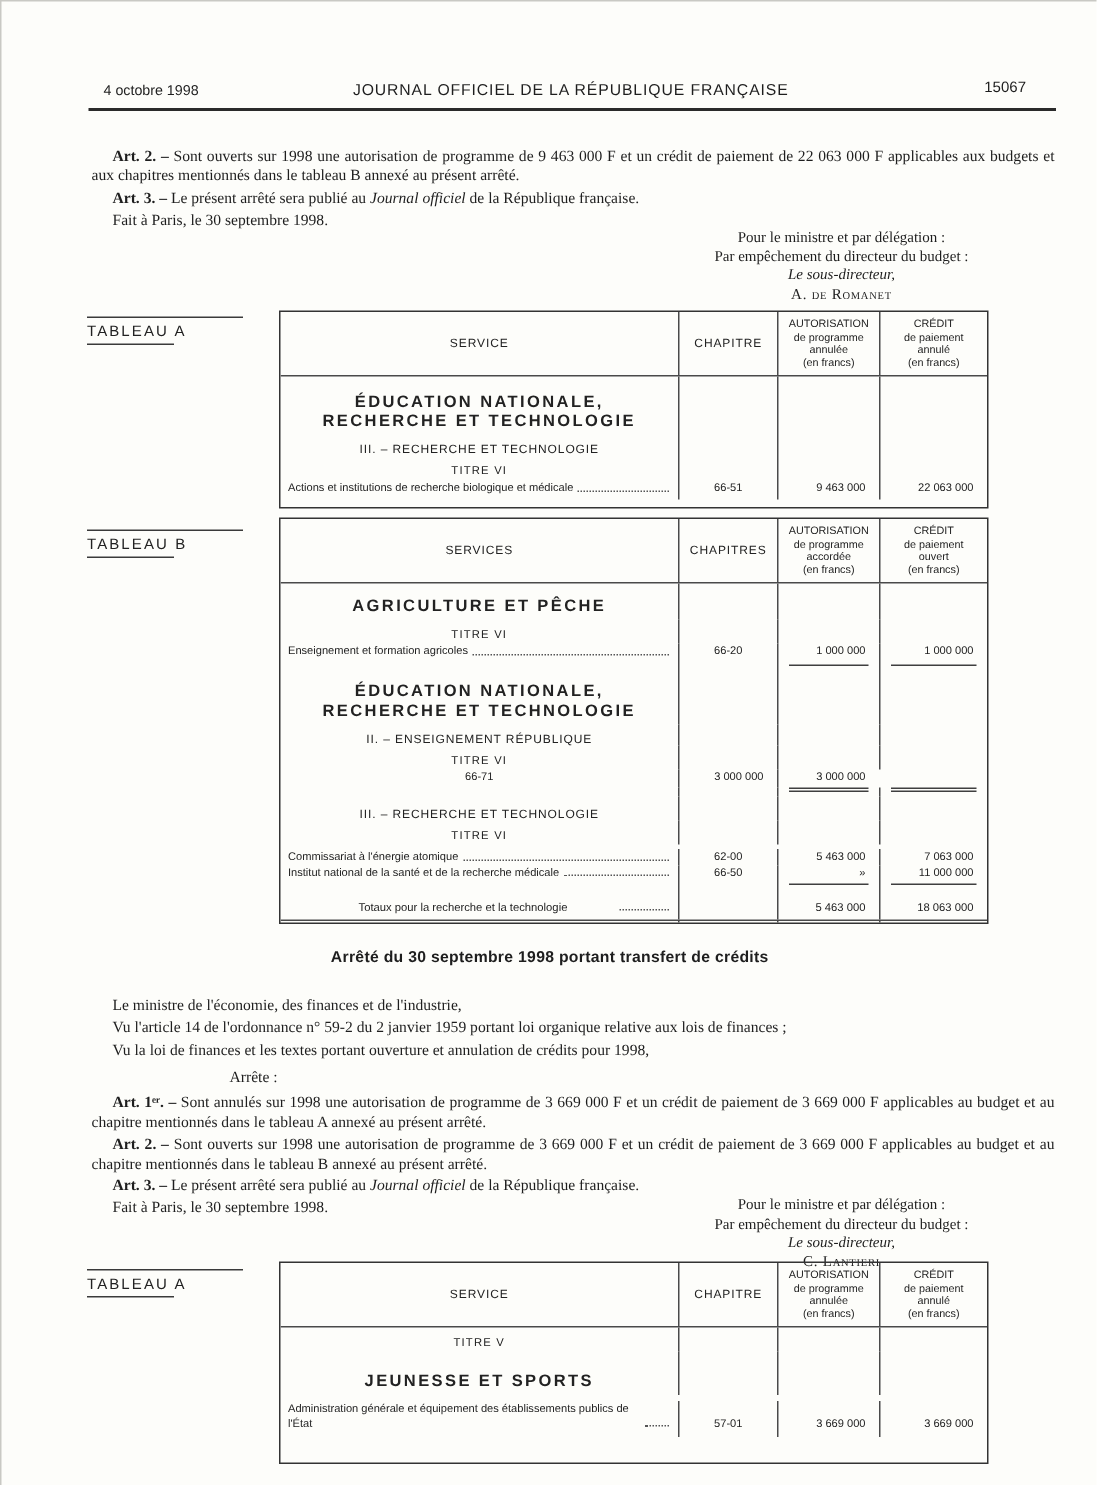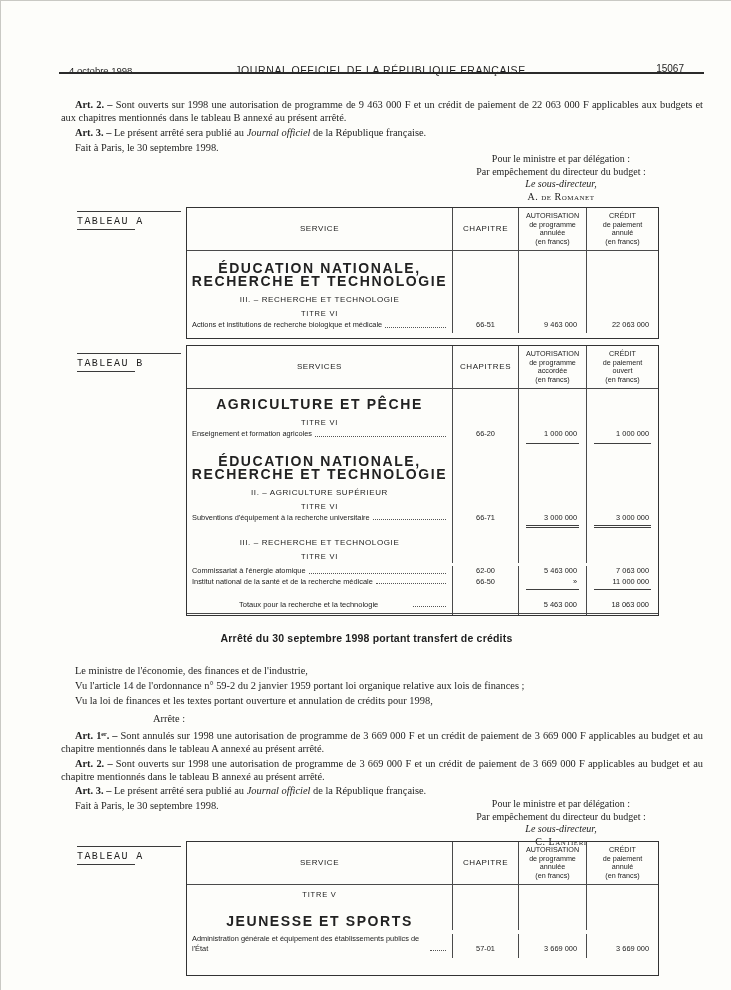--- a/index.html
+++ b/index.html
@@ -1,50 +1,50 @@
 <!DOCTYPE html>
 <html lang="fr"><head>
 <meta charset="utf-8">
 <style>
   html,body{margin:0;padding:0;background:#ffffff;}
   .page{position:relative;width:731px;height:990px;background:#fdfdfa;border:1px solid #c9c9c4;
         font-family:"Liberation Serif",serif;color:#1e1e1e;overflow:hidden;}
   
-  .masthead{position:absolute;top:60px;left:58px;right:30px;height:22px;
+  .masthead{position:absolute;top:50px;left:58px;right:30px;height:22px;
             font-family:"Liberation Sans",sans-serif;font-size:10px;}
   .mh-date{position:absolute;left:10px;top:4px;font-size:9.5px;}
   .mh-title{position:absolute;left:0;right:0;top:3px;text-align:center;letter-spacing:.6px;font-size:10.5px;}
   .mh-page{position:absolute;right:18px;top:2px;font-size:10px;}
   .mh-rule{position:absolute;top:71px;left:58px;width:645px;height:2px;background:#2a2a2a;}
   
   .textblock{position:absolute;left:60px;width:642px;font-size:10.4px;line-height:13px;text-align:justify;}
   .textblock p{margin:0 0 2px 0;text-indent:14px;}
   .artlabel{font-weight:bold;}
   .ital{font-style:italic;}
   .arrete-line{margin-top:6px !important;margin-bottom:4px !important;text-indent:92px !important;}
   
   .sig{position:absolute;left:420px;width:280px;text-align:center;font-size:10px;line-height:12.5px;}
   .sig .l3{font-style:italic;}
   .sig .l4{font-variant:small-caps;letter-spacing:.5px;}
   
-  .side-label{position:absolute;left:76px;width:104px;font-family:Liberation Mono, monospace;
+  .side-label{position:absolute;left:57px;width:104px;font-family:Liberation Sans, sans-serif;
               font-size:10px;letter-spacing:1.4px;border-top:1.5px solid #3a3a3a;padding-top:4px;color:#222;}
   .side-label::after{content:"";display:block;width:58px;border-bottom:1px solid #3a3a3a;margin-top:2px;}
   
   .jtable{position:absolute;left:185px;width:473px;border:1.5px solid #333;box-sizing:border-box;
           font-family:"Liberation Sans",sans-serif;color:#222;background:transparent;overflow:hidden;}
   .thead{display:grid;grid-template-columns:265px 66px 68px 1fr;border-bottom:1px solid #4a4a4a;}
   .th{display:flex;flex-direction:column;align-items:center;justify-content:center;text-align:center;
       font-size:7.2px;line-height:8.6px;padding:4px 2px;white-space:pre-line;box-sizing:border-box;}
   .th.big{font-size:8px;letter-spacing:.6px;}
   .th + .th{border-left:1px solid #4a4a4a;}
   .tr{display:grid;grid-template-columns:265px 66px 68px 1fr;}
   .td{box-sizing:border-box;padding:0 4px;min-height:1px;}
   .td + .td{border-left:1px solid #4a4a4a;}
-  .sect-head .td:first-child{text-align:center;font-weight:bold;font-size:14px;line-height:13px;
+  .sect-head .td:first-child{text-align:center;font-weight:bold;font-size:11px;line-height:13px;
         letter-spacing:1.6px;white-space:pre-line;padding-top:11px;padding-bottom:2px;}
   .sect-sub .td:first-child{text-align:center;font-size:8px;letter-spacing:.6px;padding-top:5px;}
   .sect-titre .td:first-child{text-align:center;font-size:7.5px;letter-spacing:.8px;padding-top:5px;padding-bottom:2px;}
   .data .td{display:flex;align-items:flex-end;font-size:7.4px;line-height:9.5px;padding-bottom:3px;}
   .data .td.svc{justify-content:flex-start;padding-left:5px;}
   .data .td.ctr{justify-content:center;}
   .data .td.amt{justify-content:flex-end;padding-right:9px;}
   .svc .t{flex:0 1 auto;}
   .lead{flex:1 1 8px;border-bottom:1px dotted #555;margin:0 2px 2px 3px;min-width:8px;}
   .sumrow{height:6px;}
@@ -179,36 +179,32 @@
     </div>
 
     <div class="tr sect-head">
       <div class="td" style="padding-top:7px;">ÉDUCATION NATIONALE,
 RECHERCHE ET TECHNOLOGIE</div>
       <div class="td"></div>
         <div class="td"></div>
         <div class="td"></div>
     </div>
     <div class="tr sect-sub">
-      <div class="td">II. – AGRICULTURE SUPÉRIEUR</div>
+      <div class="td">II. – ENSEIGNEMENT RÉPUBLIQUE</div>
       <div class="td"></div>
         <div class="td"></div>
         <div class="td"></div>
     </div>
     <div class="tr sect-titre">
       <div class="td">TITRE VI</div>
       <div class="td"></div>
         <div class="td"></div>
         <div class="td"></div>
     </div>
     <div class="tr data">
-      <div class="td svc">
-          <span class="t">Subventions d'équipement à la recherche universitaire</span>
-          <span class="lead"></span>
-        </div>
       <div class="td ctr">66-71</div>
       <div class="td amt">3 000 000</div>
       <div class="td amt">3 000 000</div>
     </div>
     <div class="tr sumrow">
       <div class="td"></div>
         <div class="td"></div>
       <div class="td">
           <span class="rl dbl"></span>
         </div>

